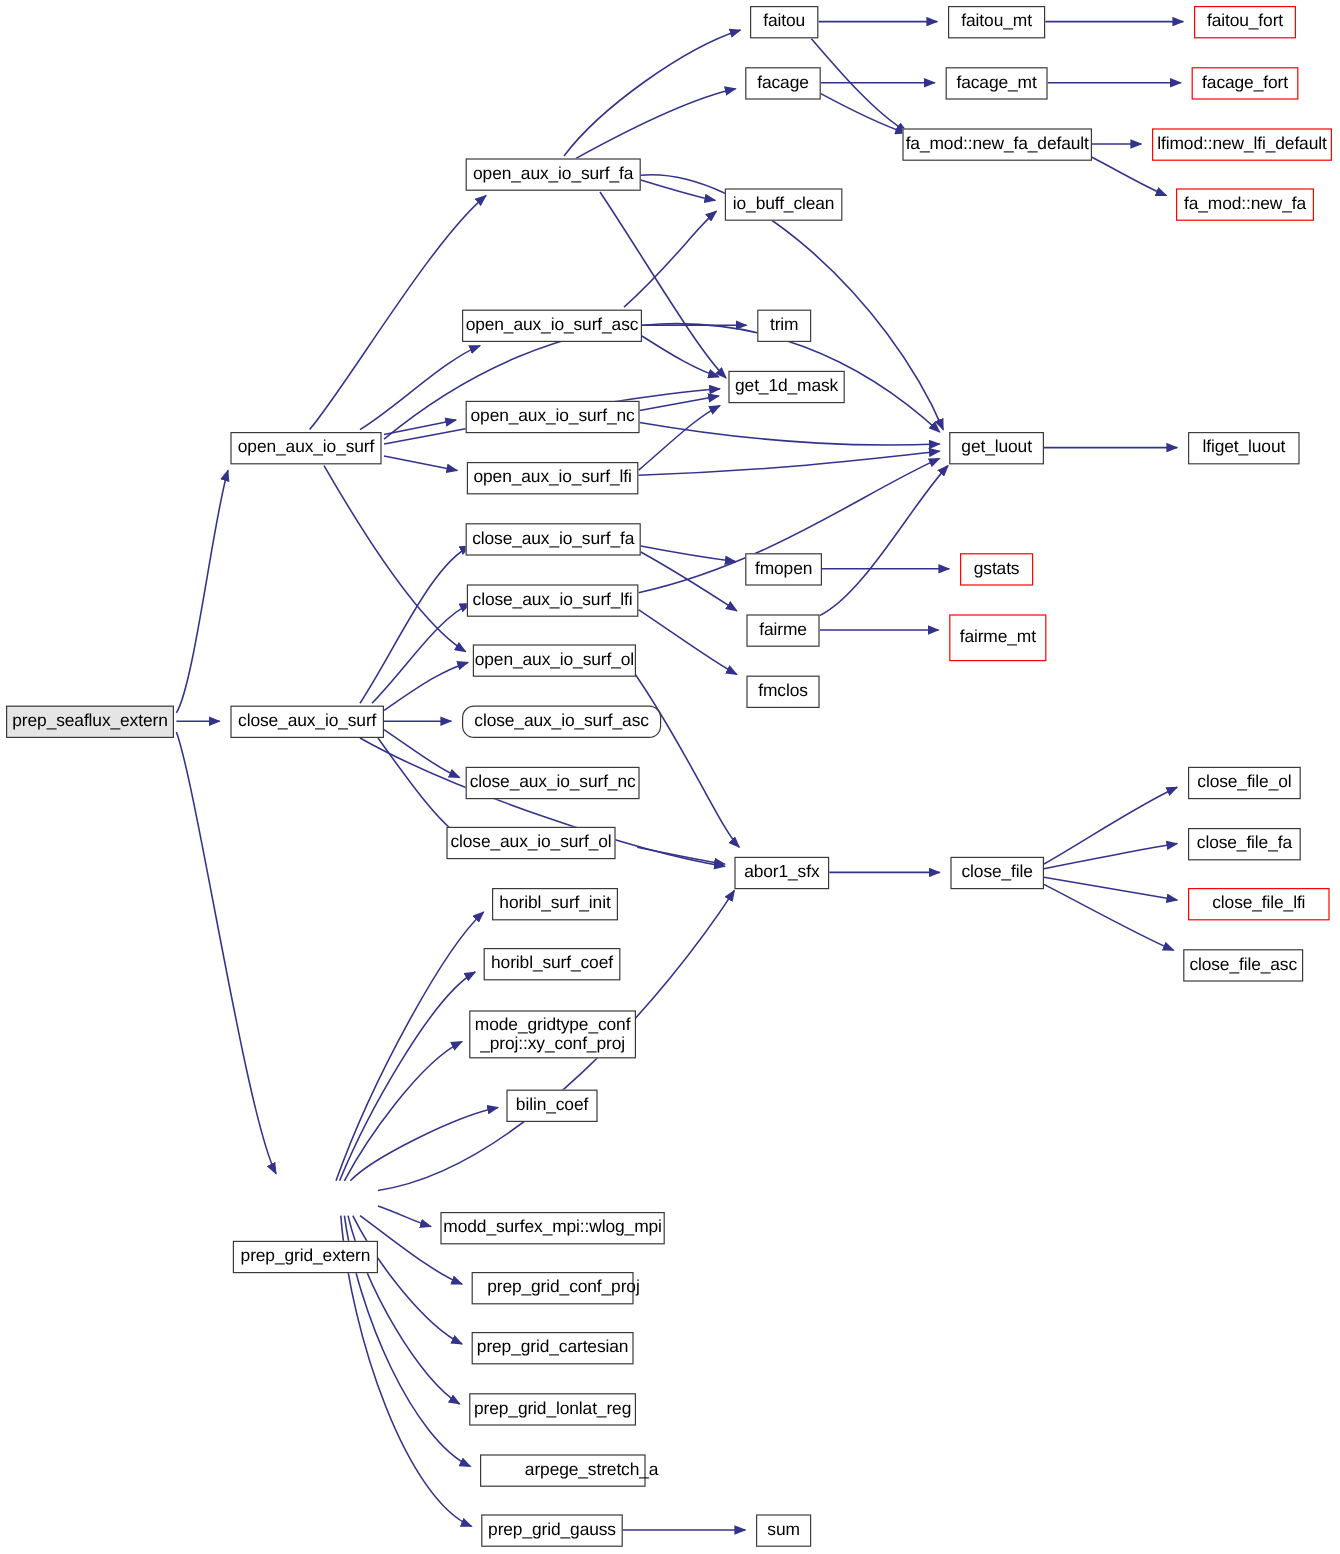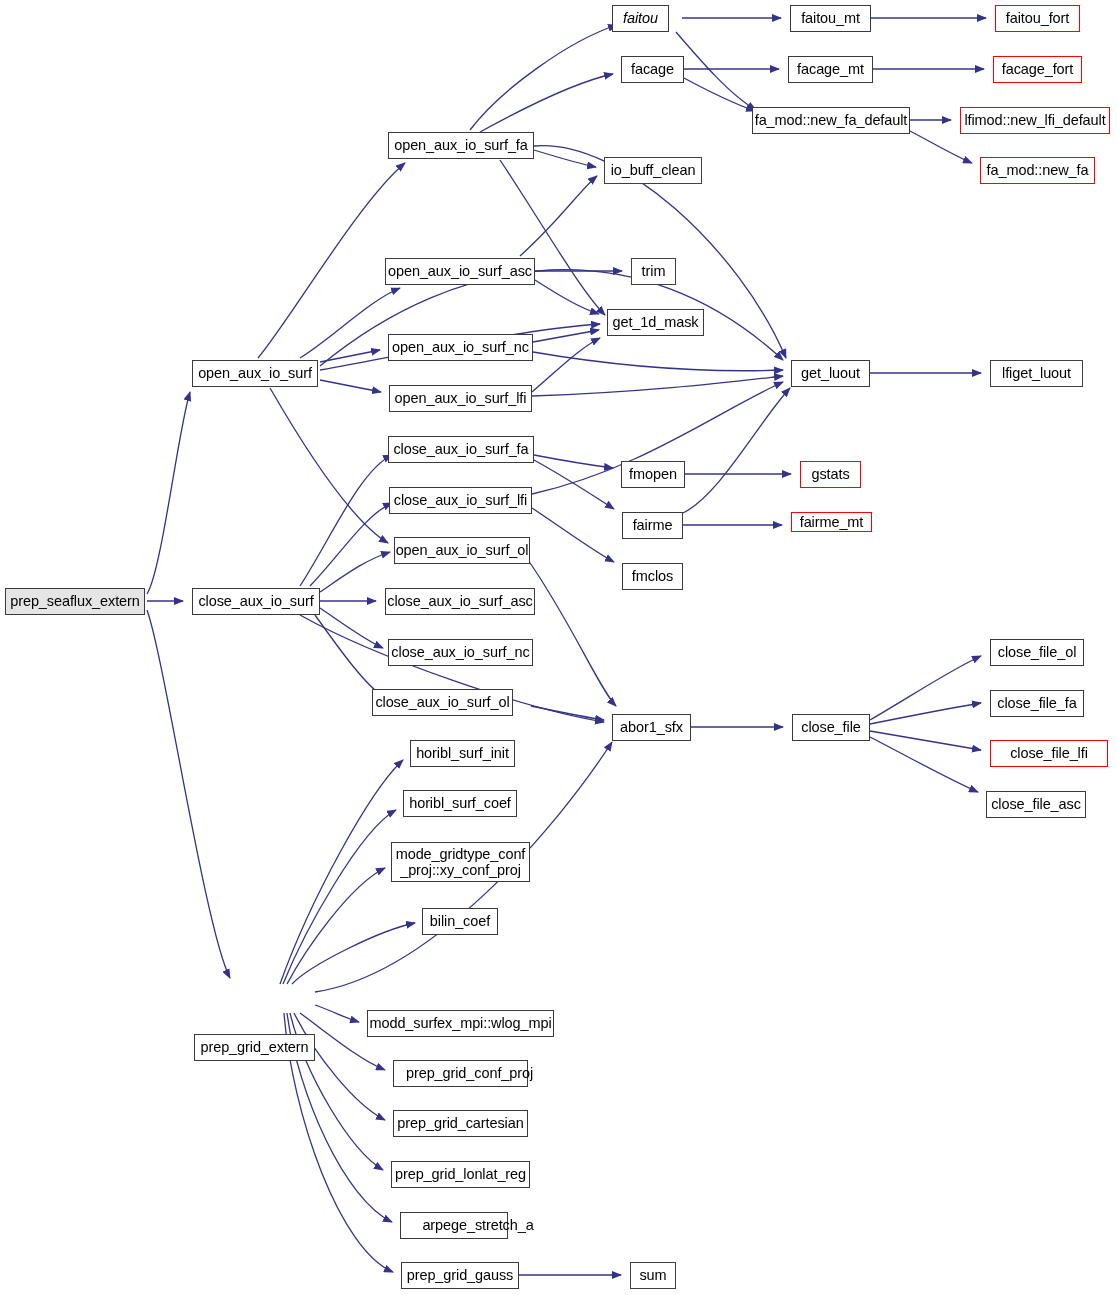--- a/index.html
+++ b/index.html
@@ -127,50 +127,50 @@
       <div class="node thick" style="left: 192px; top: 360px; width: 126px; height: 27px;">open_aux_io_surf</div>
       <div class="node thick" style="left: 192px; top: 588px; width: 128px; height: 27px;">close_aux_io_surf</div>
       <div class="node thick" style="left: 194px; top: 986px; width: 121px; height: 27px; margin-top: 48px;">prep_grid_extern</div>
       <div class="node thick" style="left: 388px; top: 132px; width: 146px; height: 27px;">open_aux_io_surf_fa</div>
       <div class="node thick" style="left: 385px; top: 258px; width: 150px; height: 27px;">open_aux_io_surf_asc</div>
       <div class="node thick" style="left: 388px; top: 334px; width: 145px; height: 27px;">open_aux_io_surf_nc</div>
       <div class="node thick" style="left: 389px; top: 385px; width: 143px; height: 27px;">open_aux_io_surf_lfi</div>
       <div class="node thick" style="left: 388px; top: 436px; width: 146px; height: 27px;">close_aux_io_surf_fa</div>
       <div class="node thick" style="left: 389px; top: 487px; width: 143px; height: 27px;">close_aux_io_surf_lfi</div>
       <div class="node thick" style="left: 394px; top: 537px; width: 136px; height: 27px;">open_aux_io_surf_ol</div>
-      <div class="node thick" style="left: 385px; top: 588px; width: 150px; height: 27px;">close_aux_io_surf_asc</div>
+      <div class="node thick" style="left: 385px; top: 588px; width: 166px; height: 27px; border-radius: 10px;">close_aux_io_surf_asc</div>
       <div class="node thick" style="left: 388px; top: 639px; width: 145px; height: 27px;">close_aux_io_surf_nc</div>
       <div class="node thick" style="left: 372px; top: 689px; width: 141px; height: 27px;">close_aux_io_surf_ol</div>
       <div class="node thick" style="left: 410px; top: 740px; width: 105px; height: 27px;">horibl_surf_init</div>
       <div class="node thick" style="left: 403px; top: 790px; width: 114px; height: 27px;">horibl_surf_coef</div>
       <div class="node thick" style="left: 391px; top: 842px; width: 139px; height: 40px;">mode_gridtype_conf
 _proj::xy_conf_proj</div>
       <div class="node thick" style="left: 422px; top: 908px; width: 76px; height: 27px;">bilin_coef</div>
       <div class="node thick" style="left: 367px; top: 1010px; width: 187px; height: 27px;">modd_surfex_mpi::wlog_mpi</div>
       <div class="node thick" style="left: 393px; top: 1060px; width: 135px; height: 27px; padding-left: 18px;">prep_grid_conf_proj</div>
       <div class="node thick" style="left: 393px; top: 1110px; width: 135px; height: 27px;">prep_grid_cartesian</div>
       <div class="node thick" style="left: 391px; top: 1161px; width: 139px; height: 27px;">prep_grid_lonlat_reg</div>
-      <div class="node thick" style="left: 400px; top: 1212px; width: 108px; height: 27px; padding-left: 48px;">arpege_stretch_a</div>
+      <div class="node thick" style="left: 400px; top: 1212px; width: 138px; height: 27px; padding-left: 48px;">arpege_stretch_a</div>
       <div class="node thick" style="left: 401px; top: 1262px; width: 118px; height: 27px;">prep_grid_gauss</div>
-      <div class="node thick" style="left: 612px; top: 5px; width: 57px; height: 27px; font-style: italic;">faitou</div>
+      <div class="node thick" style="left: 625px; top: 5px; width: 57px; height: 27px;">faitou</div>
       <div class="node thick" style="left: 621px; top: 56px; width: 63px; height: 27px;">facage</div>
       <div class="node" style="left: 604px; top: 157px; width: 98px; height: 27px;">io_buff_clean</div>
       <div class="node" style="left: 631px; top: 258px; width: 45px; height: 27px;">trim</div>
       <div class="node thick" style="left: 607px; top: 309px; width: 97px; height: 27px;">get_1d_mask</div>
       <div class="node thick" style="left: 621px; top: 461px; width: 64px; height: 27px;">fmopen</div>
       <div class="node thick" style="left: 622px; top: 512px; width: 61px; height: 27px;">fairme</div>
       <div class="node thick" style="left: 622px; top: 563px; width: 61px; height: 27px;">fmclos</div>
       <div class="node thick" style="left: 612px; top: 714px; width: 79px; height: 27px;">abor1_sfx</div>
       <div class="node" style="left: 630px; top: 1262px; width: 46px; height: 27px;">sum</div>
       <div class="node thick" style="left: 790px; top: 5px; width: 81px; height: 27px;">faitou_mt</div>
       <div class="node thick" style="left: 788px; top: 56px; width: 85px; height: 27px;">facage_mt</div>
       <div class="node thick" style="left: 752px; top: 107px; width: 158px; height: 27px;">fa_mod::new_fa_default</div>
       <div class="node thick" style="left: 791px; top: 360px; width: 79px; height: 27px;">get_luout</div>
       <div class="node red" style="left: 800px; top: 461px; width: 61px; height: 27px;">gstats</div>
-      <div class="node red" style="left: 791px; top: 512px; width: 81px; height: 20px;">fairme_mt</div>
+      <div class="node red" style="left: 791px; top: 512px; width: 81px; height: 39px;">fairme_mt</div>
       <div class="node thick" style="left: 792px; top: 714px; width: 78px; height: 27px;">close_file</div>
       <div class="node red" style="left: 995px; top: 5px; width: 85px; height: 27px;">faitou_fort</div>
       <div class="node red" style="left: 993px; top: 56px; width: 89px; height: 27px;">facage_fort</div>
       <div class="node red" style="left: 960px; top: 107px; width: 150px; height: 27px;">lfimod::new_lfi_default</div>
       <div class="node red" style="left: 980px; top: 157px; width: 115px; height: 27px;">fa_mod::new_fa</div>
       <div class="node" style="left: 990px; top: 360px; width: 93px; height: 27px;">lfiget_luout</div>
       <div class="node thick" style="left: 990px; top: 639px; width: 94px; height: 27px;">close_file_ol</div>
       <div class="node thick" style="left: 990px; top: 690px; width: 94px; height: 27px; text-align: center;">close_file_fa</div>
       <div class="node red" style="left: 990px; top: 740px; width: 118px; height: 27px;">close_file_lfi</div>
       <div class="node thick" style="left: 986px; top: 791px; width: 100px; height: 27px;">close_file_asc</div>

